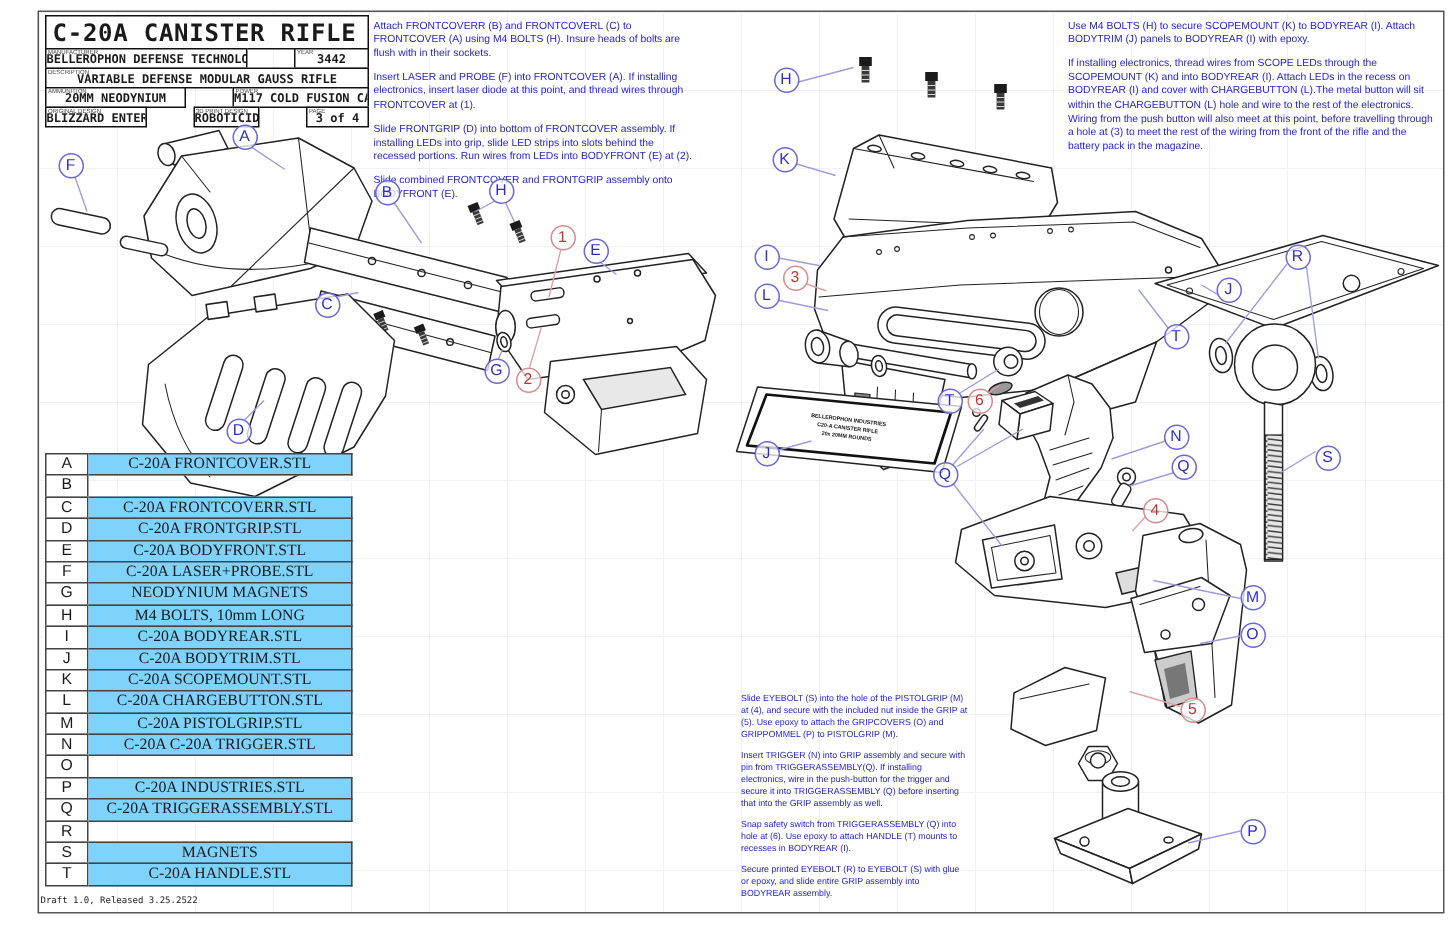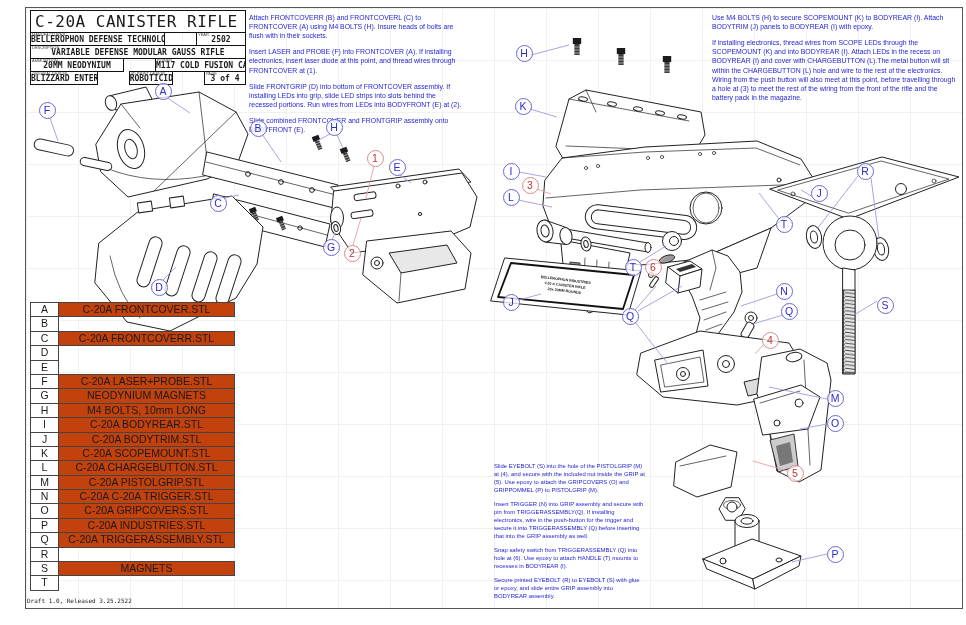--- a/index.html
+++ b/index.html
@@ -12,43 +12,43 @@
   svg.draw{position:absolute;left:0;top:0;}
   .ln{fill:none;stroke:#222;stroke-width:1;stroke-linejoin:round;stroke-linecap:round;}
   .fw{fill:#fff;stroke:#222;stroke-width:1;stroke-linejoin:round;stroke-linecap:round;}
   .thin{stroke-width:0.7;}
   .lead{fill:none;stroke:#9c9ce0;stroke-width:0.9;}
   .leadr{fill:none;stroke:#e0a0a0;stroke-width:0.9;}
 
   
   .title-block{position:absolute;left:30px;top:10px;width:216px;font-family:"DejaVu Sans Mono",monospace;}
   .tb-title{border:1.5px solid #111;background:#fff;height:21px;line-height:21px;font-size:16px;
-            font-weight:normal;letter-spacing:0.5px;padding-left:4px;white-space:nowrap;}
+            font-weight:bold;letter-spacing:0.5px;padding-left:4px;white-space:nowrap;}
   .tb-row{display:flex;margin-top:-1px;gap:32px;}
   .tb-cell{position:relative;border:1px solid #111;background:#fff;height:12px;margin-left:-1px;overflow:hidden;}
   .tb-cell:first-child{margin-left:0;}
   .tb-label{position:absolute;top:0;left:1px;font-size:4px;letter-spacing:0;color:#444;
             font-family:"Liberation Sans",sans-serif;line-height:4px;}
   .tb-value{display:block;text-align:center;font-size:8px;font-weight:bold;line-height:14px;white-space:nowrap;}
 
   
   .instr{position:absolute;color:#2424d6;}
   .instr p{margin:0 0 7px 0;}
   .i1{left:249px;top:13px;width:213px;font-size:6.9px;line-height:1.32;}
   .i2{left:712px;top:13px;width:247px;font-size:6.9px;line-height:1.32;}
   .i3{left:494px;top:463px;width:151px;font-size:5.9px;line-height:1.35;}
   .i3 p{margin:0 0 6px 0;}
 
   
   .parts{position:absolute;left:30px;top:303px;width:205px;}
   .pl-row{display:flex;margin-top:-1px;}
   .pl-letter{width:27px;border:1px solid #444;background:#fff;text-align:center;
              font-size:10.5px;line-height:13.4px;height:13.4px;}
-  .pl-name{flex:1;border:1px solid #444;border-left:none;background:#c2410c;text-align:center;
-           font-size:10.5px;line-height:13.4px;height:13.4px;white-space:nowrap;overflow:hidden;}
+  .pl-name{flex:1;border:1px solid #444;border-left:none;background:#7dd3fc;text-align:center;
+           font-size:10.5px;line-height:13.4px;height:13.4px;white-space:nowrap;overflow:hidden;font-family:Liberation Serif, serif;}
 
   .footer-note{position:absolute;left:27px;top:597px;font-family:"DejaVu Sans Mono",monospace;
                font-size:6px;color:#222;}
 
   
   .co{position:absolute;width:17px;height:17px;border-radius:50%;box-sizing:border-box;
       display:flex;align-items:center;justify-content:center;font-size:10.5px;
       background:rgba(255,255,255,0.75);}
   .co.b{border:1px solid #6868d8;color:#2c2ccc;}
   .co.r{border:1px solid #d88b8b;color:#c43333;}
@@ -306,21 +306,21 @@
 
   <div class="title-block">
     <div class="tb-title">C-20A CANISTER RIFLE</div>
     <div class="tb-row">
       <div class="tb-cell" style="flex:1">
         <span class="tb-label">MANUFACTURER</span>
         <span class="tb-value">BELLEROPHON DEFENSE TECHNOLOGIES</span>
       </div>
       <div class="tb-cell" style="width:48px">
         <span class="tb-label">YEAR</span>
-        <span class="tb-value">2502</span>
+        <span class="tb-value">3442</span>
       </div>
     </div>
     <div class="tb-row">
       <div class="tb-cell" style="flex:1">
         <span class="tb-label">DESCRIPTION</span>
         <span class="tb-value">VARIABLE DEFENSE MODULAR GAUSS RIFLE</span>
       </div>
     </div>
     <div class="tb-row">
       <div class="tb-cell" style="width:92px">
@@ -372,23 +372,25 @@
       </div>
     <div class="pl-row">
         <div class="pl-letter">B</div>
       </div>
     <div class="pl-row">
         <div class="pl-letter">C</div>
         <div class="pl-name">C-20A FRONTCOVERR.STL</div>
       </div>
     <div class="pl-row">
         <div class="pl-letter">D</div>
+        <div class="pl-name">C-20A FRONTGRIP.STL</div>
       </div>
     <div class="pl-row">
         <div class="pl-letter">E</div>
+        <div class="pl-name">C-20A BODYFRONT.STL</div>
       </div>
     <div class="pl-row">
         <div class="pl-letter">F</div>
         <div class="pl-name">C-20A LASER+PROBE.STL</div>
       </div>
     <div class="pl-row">
         <div class="pl-letter">G</div>
         <div class="pl-name">NEODYNIUM MAGNETS</div>
       </div>
     <div class="pl-row">
@@ -414,39 +416,39 @@
     <div class="pl-row">
         <div class="pl-letter">M</div>
         <div class="pl-name">C-20A PISTOLGRIP.STL</div>
       </div>
     <div class="pl-row">
         <div class="pl-letter">N</div>
         <div class="pl-name">C-20A C-20A TRIGGER.STL</div>
       </div>
     <div class="pl-row">
         <div class="pl-letter">O</div>
-        <div class="pl-name">C-20A GRIPCOVERS.STL</div>
       </div>
     <div class="pl-row">
         <div class="pl-letter">P</div>
         <div class="pl-name">C-20A INDUSTRIES.STL</div>
       </div>
     <div class="pl-row">
         <div class="pl-letter">Q</div>
         <div class="pl-name">C-20A TRIGGERASSEMBLY.STL</div>
       </div>
     <div class="pl-row">
         <div class="pl-letter">R</div>
       </div>
     <div class="pl-row">
         <div class="pl-letter">S</div>
         <div class="pl-name">MAGNETS</div>
       </div>
     <div class="pl-row">
         <div class="pl-letter">T</div>
+        <div class="pl-name">C-20A HANDLE.STL</div>
       </div>
   </div>
 
   <div class="footer-note">Draft 1.0, Released 3.25.2522</div>
 
   <div class="co b" style="left:154.5px;top:82.5px">A</div>
   <div class="co b" style="left:38.5px;top:101.5px">F</div>
   <div class="co b" style="left:249.5px;top:119.5px">B</div>
   <div class="co b" style="left:325.5px;top:118.5px">H</div>
   <div class="co b" style="left:388.5px;top:158.5px">E</div>

